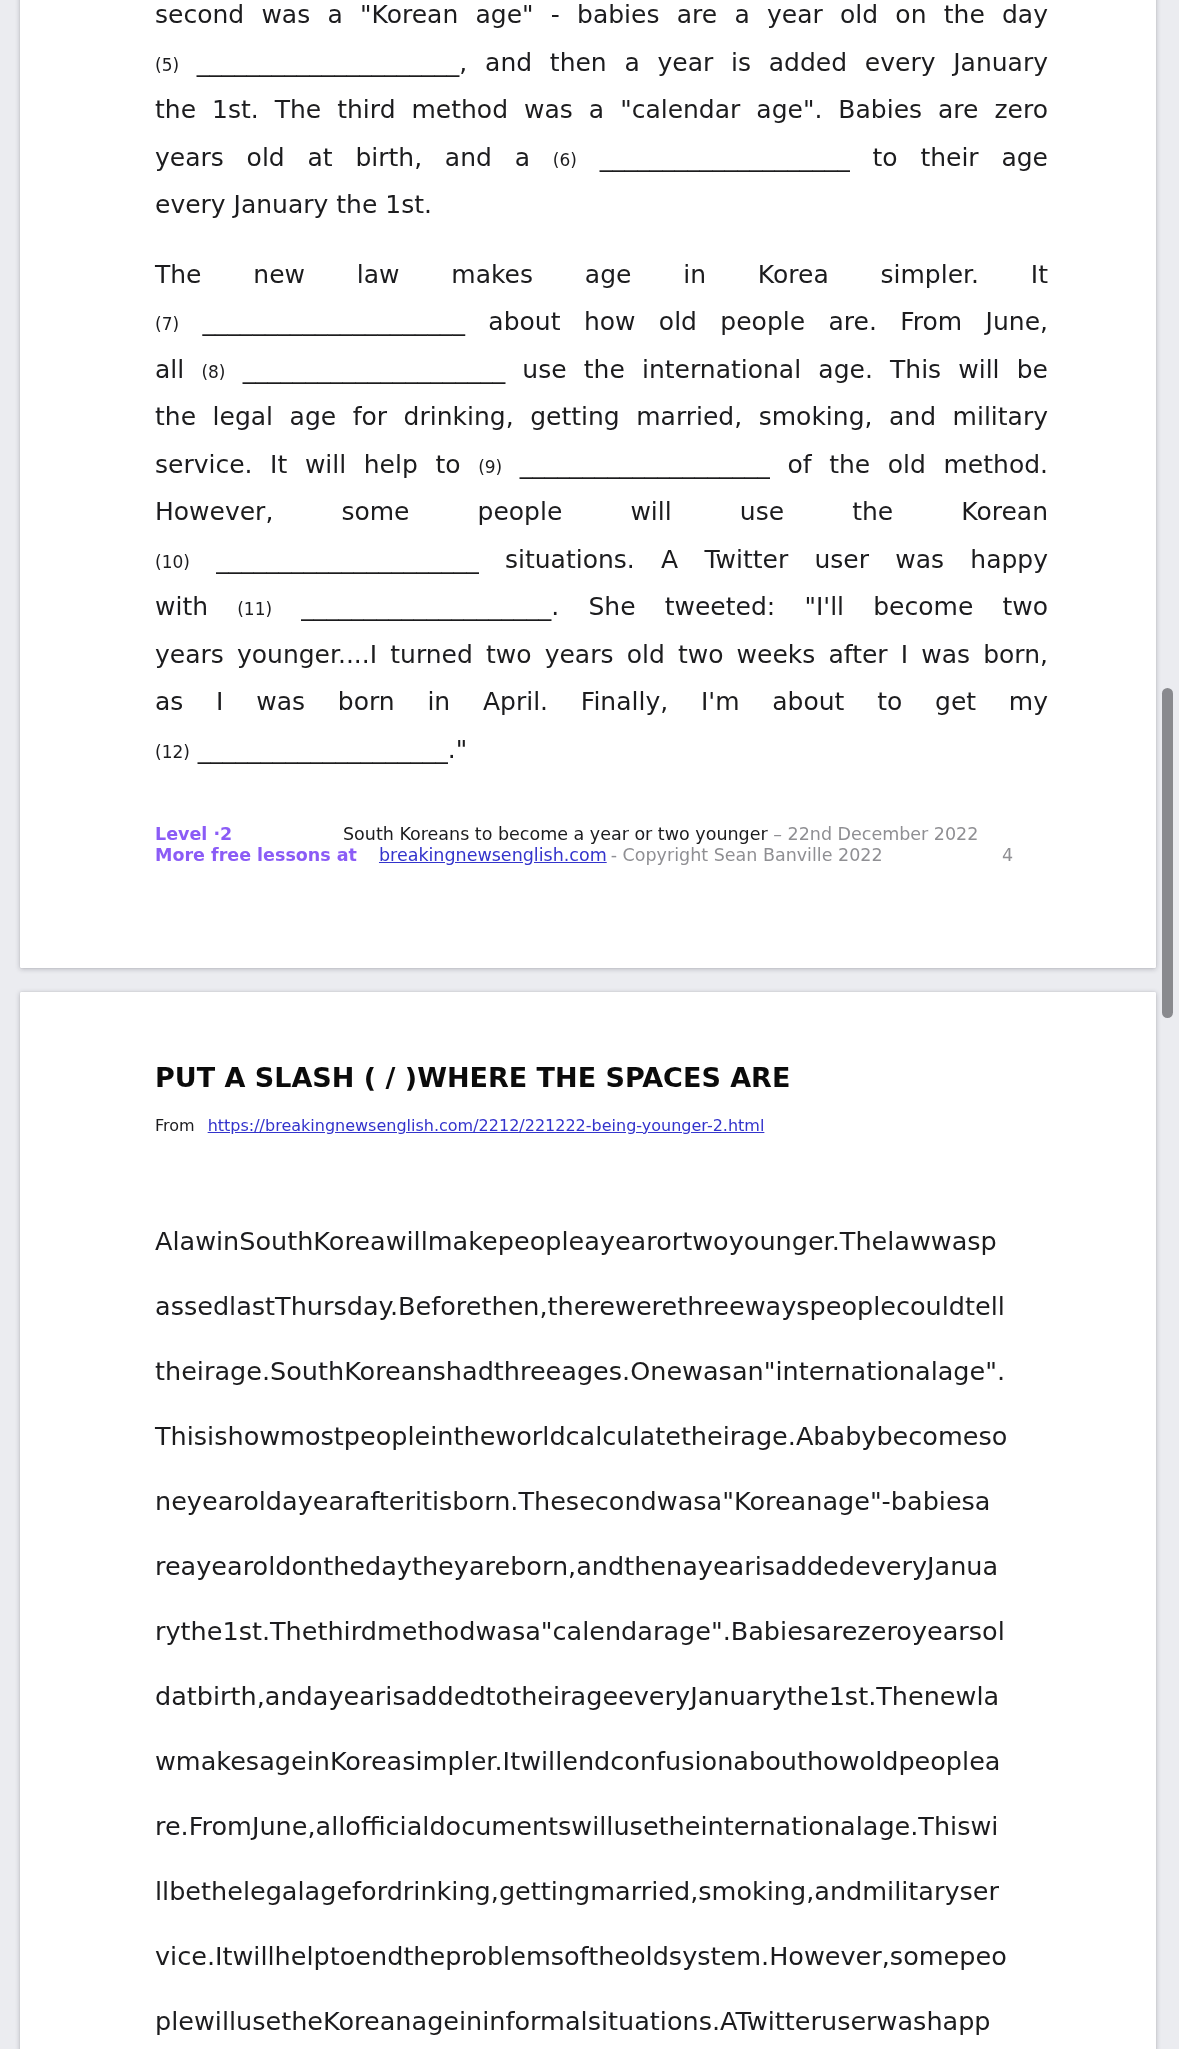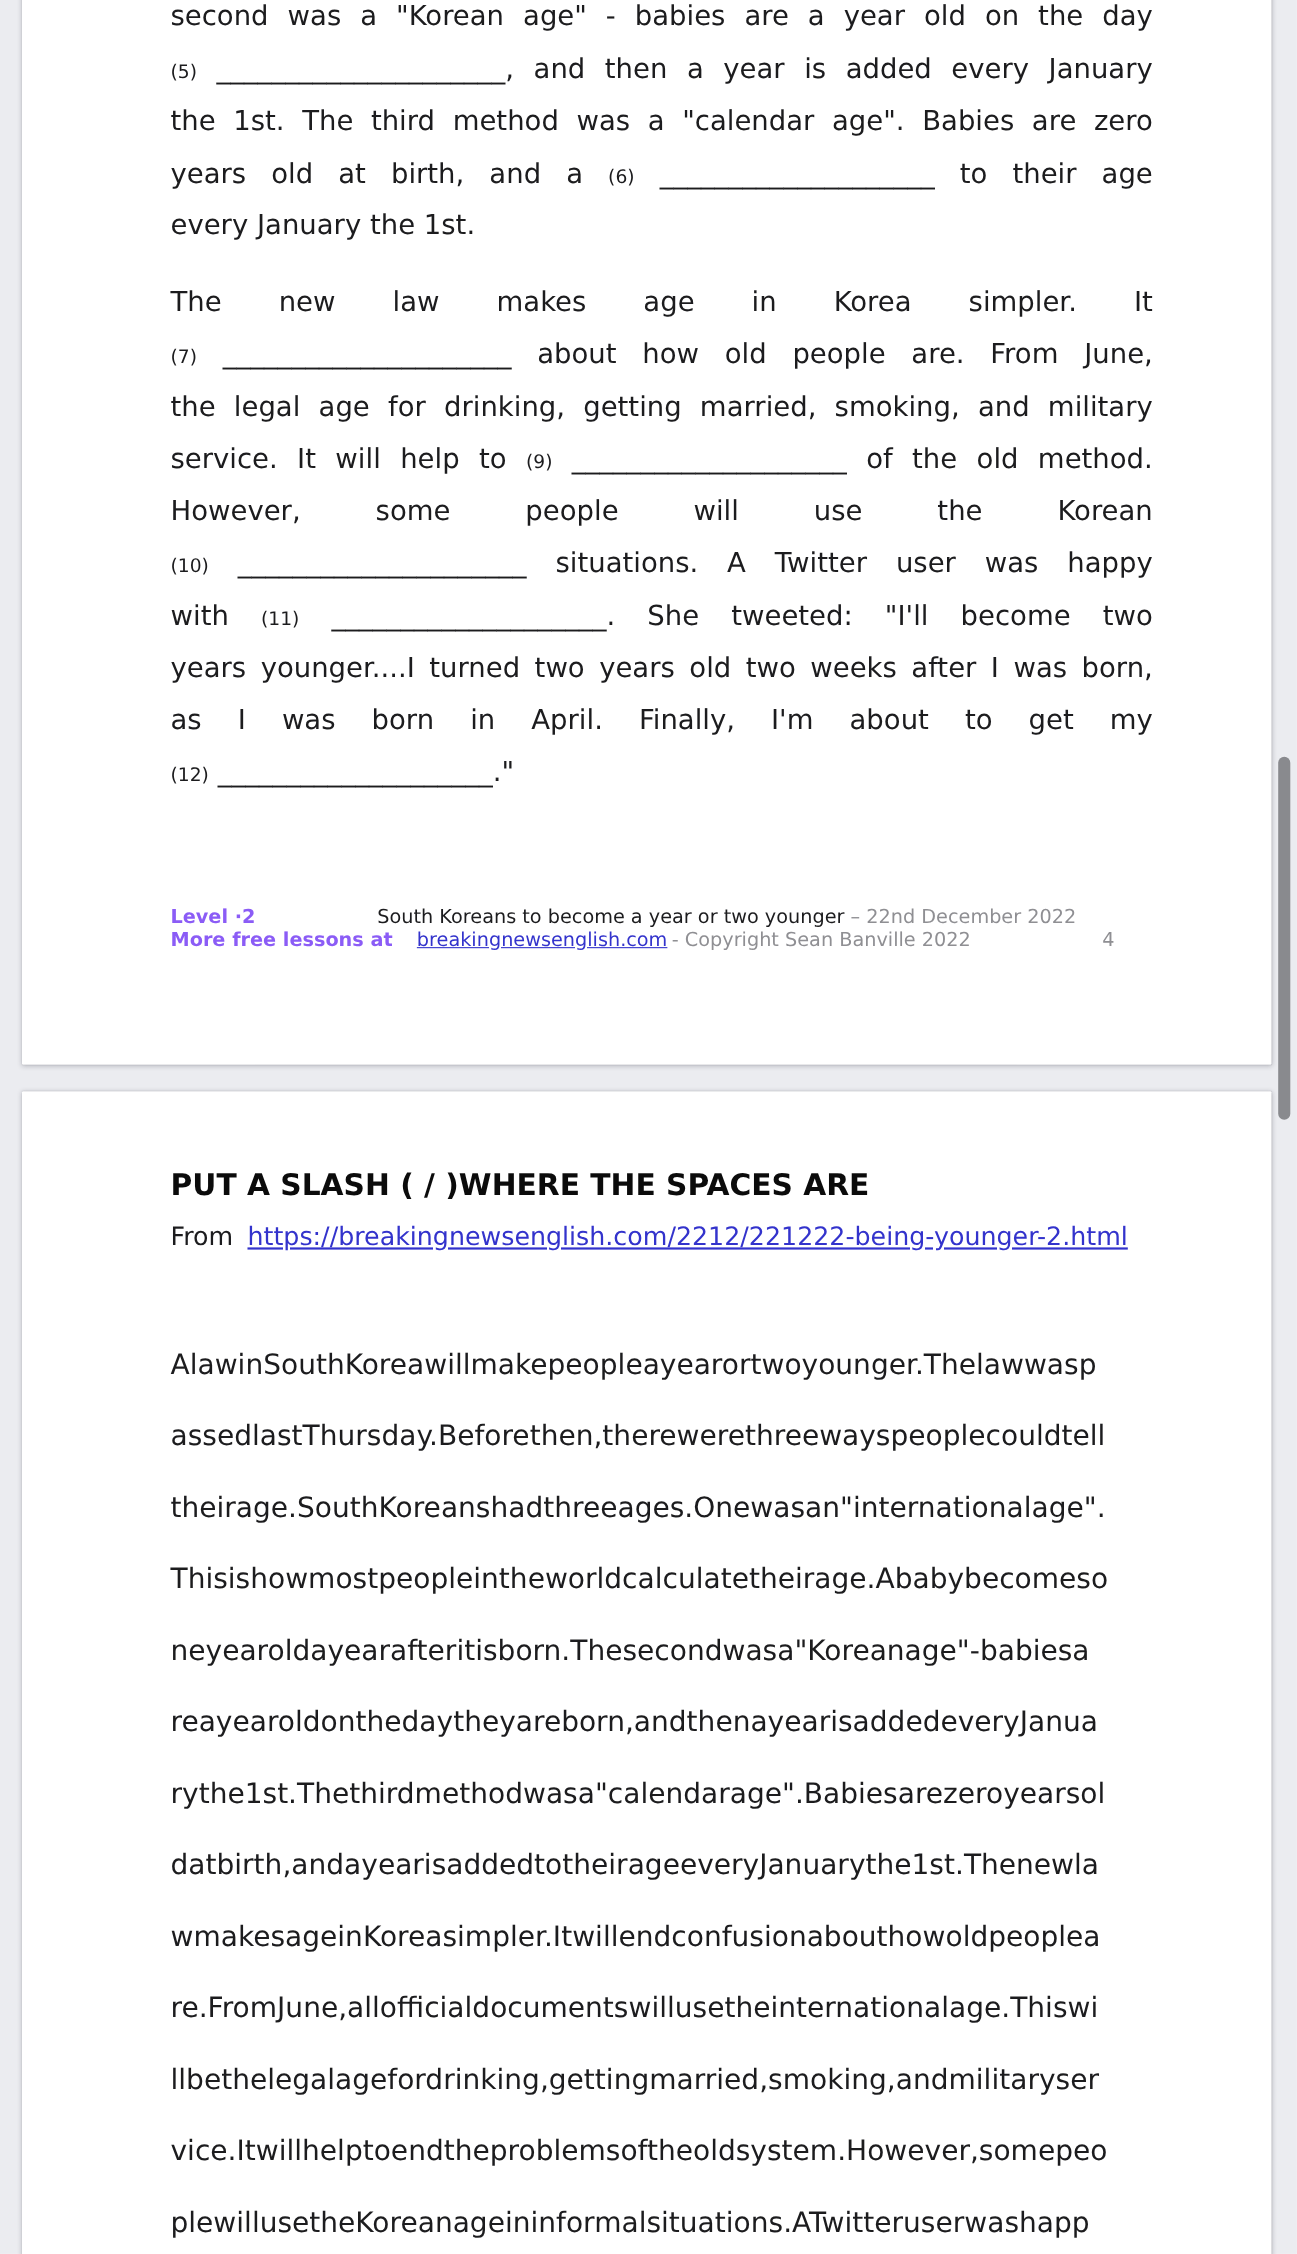--- a/index.html
+++ b/index.html
@@ -54,21 +54,21 @@
   #footer-l2 .f-gray{margin-left:4px;}
 
   
   .heading{
     position:absolute;left:135px;top:70px;
     font-size:27px;font-weight:bold;color:#0b0b0b;
     white-space:nowrap;letter-spacing:0;
   }
   .fromline{
     position:absolute;left:135px;top:123px;
-    font-size:23px;line-height:21px;white-space:nowrap;color:#1c1c1e;
+    font-size:16px;line-height:21px;white-space:nowrap;color:#1c1c1e;
   }
   .fromline .f-link{margin-left:13px;}
   .runon{
     position:absolute;left:135px;top:217px;width:915px;
     font-size:25.5px;
   }
   .rline{height:65px;line-height:65px;white-space:nowrap;}
 
   
   .scroll-thumb{
@@ -85,20 +85,21 @@
     <div>
         <div class="pline"><span class="seg-text">second was a "Korean age" - babies are a year old on the day</span></div>
         <div class="pline"><span class="seg-num">(5)</span><span class="seg-text"> </span><span class="seg-blank">_____________________</span><span class="seg-text">, and then a year is added every January</span></div>
         <div class="pline"><span class="seg-text">the 1st. The third method was a "calendar age". Babies are zero</span></div>
         <div class="pline"><span class="seg-text">years old at birth, and a </span><span class="seg-num">(6)</span><span class="seg-text"> </span><span class="seg-blank">____________________</span><span class="seg-text"> to their age</span></div>
         <div class="pline plain"><span class="seg-text">every January the 1st.</span></div>
       </div>
     <div class="para2">
         <div class="pline"><span class="seg-text">The new law makes age in Korea simpler. It</span></div>
         <div class="pline"><span class="seg-num">(7)</span><span class="seg-text"> </span><span class="seg-blank">_____________________</span><span class="seg-text"> about how old people are. From June,</span></div>
+        <div class="pline"><span class="seg-text">all </span><span class="seg-num">(8)</span><span class="seg-text"> </span><span class="seg-blank">_____________________</span><span class="seg-text"> use the international age. This will be</span></div>
         <div class="pline"><span class="seg-text">the legal age for drinking, getting married, smoking, and military</span></div>
         <div class="pline"><span class="seg-text">service. It will help to </span><span class="seg-num">(9)</span><span class="seg-text"> </span><span class="seg-blank">____________________</span><span class="seg-text"> of the old method.</span></div>
         <div class="pline"><span class="seg-text">However, some people will use the Korean</span></div>
         <div class="pline"><span class="seg-num">(10)</span><span class="seg-text"> </span><span class="seg-blank">_____________________</span><span class="seg-text"> situations. A Twitter user was happy</span></div>
         <div class="pline"><span class="seg-text">with </span><span class="seg-num">(11)</span><span class="seg-text"> </span><span class="seg-blank">____________________</span><span class="seg-text">. She tweeted: "I'll become two</span></div>
         <div class="pline"><span class="seg-text">years younger....I turned two years old two weeks after I was born,</span></div>
         <div class="pline"><span class="seg-text">as I was born in April. Finally, I'm about to get my</span></div>
         <div class="pline plain"><span class="seg-num">(12)</span><span class="seg-text"> </span><span class="seg-blank">____________________</span><span class="seg-text">."</span></div>
       </div>
   </div>

